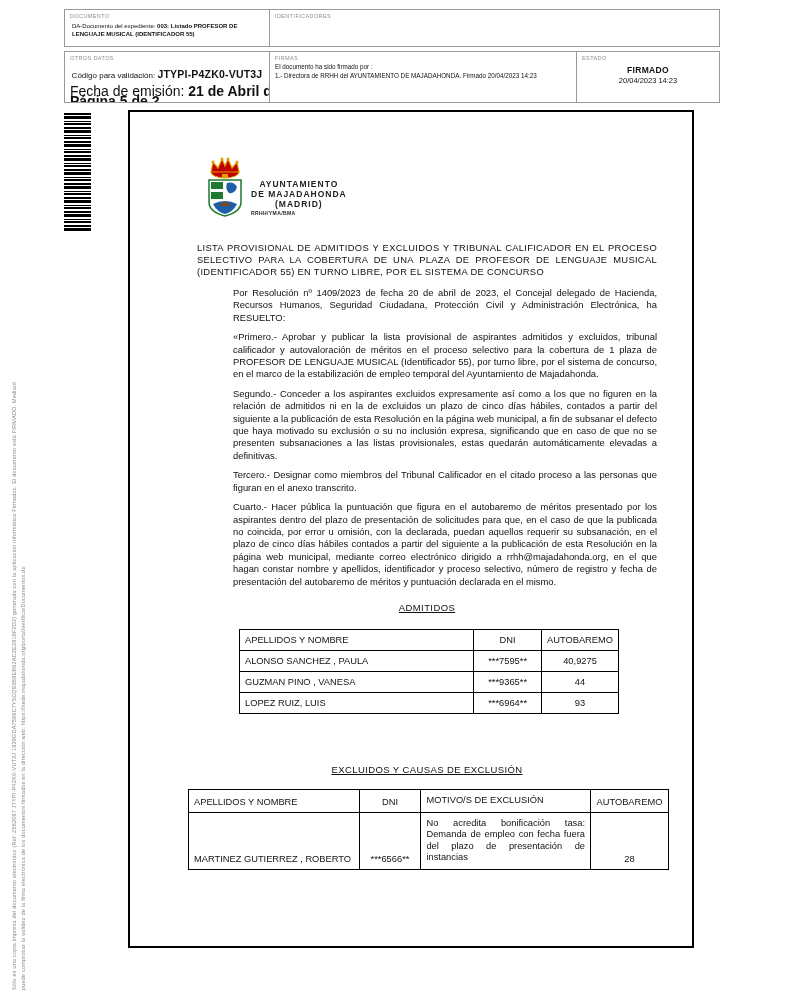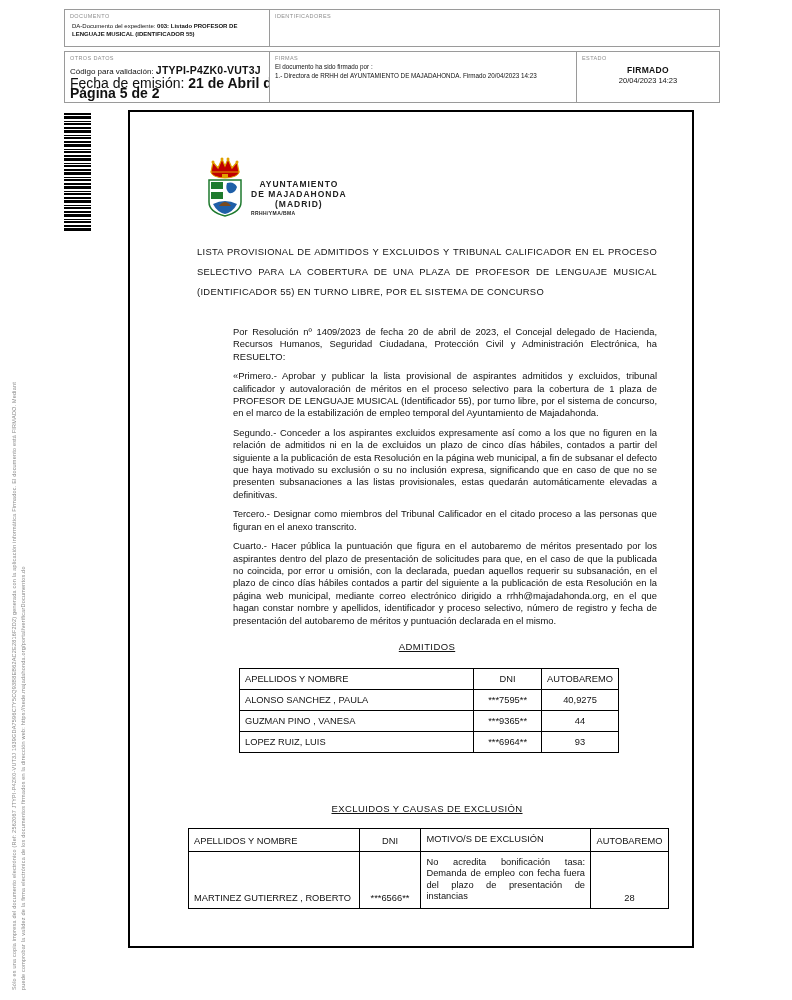--- a/index.html
+++ b/index.html
@@ -14,21 +14,21 @@
   .meta-cell + .meta-cell { border-left:none; }
   .cell-documento { width:206px; }
   .cell-identificadores { width:450px; }
   .cell-otros { width:206px; }
   .cell-firmas { width:307px; }
   .cell-estado { width:143px; }
   .hdr-label { font-size:5.5px; color:#8e8e8e; letter-spacing:.4px; display:block; }
   .docu-text { font-size:6px; line-height:7.5px; margin-top:4px; padding-left:2px; }
   .docu-text b { font-weight:bold; }
   .otros-lines { margin-top:3px; }
-  .codigo-line { font-size:8px; line-height:12px; white-space:nowrap; }
+  .codigo-line { font-size:8px; line-height:20px; white-space:nowrap;text-align:center; }
   .codigo-value { font-size:10.5px; font-weight:bold; letter-spacing:.2px; }
   .fecha-line, .pagina-line { font-size:14px; line-height:10px; white-space:nowrap; }
   .fecha-line b, .pagina-line { font-weight:bold; }
   .firmas-lines { margin-top:2px; font-size:6.3px; line-height:8.5px; }
   .estado-block { text-align:center; margin-top:4px; }
   .estado-value { font-size:8.5px; font-weight:bold; letter-spacing:.3px; }
   .estado-date { font-size:7.5px; margin-top:1px; }
 
   
   .barcode { position:absolute; left:64px; top:113px; width:27px; height:118px;
@@ -47,21 +47,21 @@
   .frame { position:absolute; left:128px; top:110px; width:566px; height:838px;
     border:2px solid #000; background:#fff; }
 
   .logo-block { position:absolute; left:75px; top:42px; display:flex; align-items:flex-end; }
   .crest { width:40px; height:64px; }
   .logo-text { margin-left:6px; margin-bottom:2px; }
   .logo-line { font-size:8.5px; font-weight:bold; letter-spacing:1px; line-height:10px; color:#222;text-align:center; }
   .logo-sub { font-size:5px; font-weight:bold; letter-spacing:.4px; color:#222; margin-top:1px; }
 
   .textcol { position:absolute; left:67px; top:130px; width:460px; }
-  .title { font-size:9.4px; line-height:20px; text-align:justify; letter-spacing:.3px; margin-bottom:24px; }
+  .title { font-size:9.4px; line-height:12px; text-align:justify; letter-spacing:.3px; margin-bottom:9px; }
   .para { font-size:9.4px; line-height:12.4px; text-align:justify; margin-bottom:7px;margin-left:36px; }
 
   .section-heading { font-size:9.5px; letter-spacing:.4px; text-align:center; text-decoration:underline; }
   .heading-admitidos { margin-top:14px; }
   .heading-excluidos { margin-top:50px; }
 
   table { border-collapse:collapse; font-size:9.3px; }
   td, th { border:1px solid #000; padding:5px 5px; font-weight:normal; height:16px; }
   .tbl-admitidos { margin-top:16px; margin-left:42px; width:380px; }
   .tbl-admitidos .col-name { width:236px; text-align:left; }

